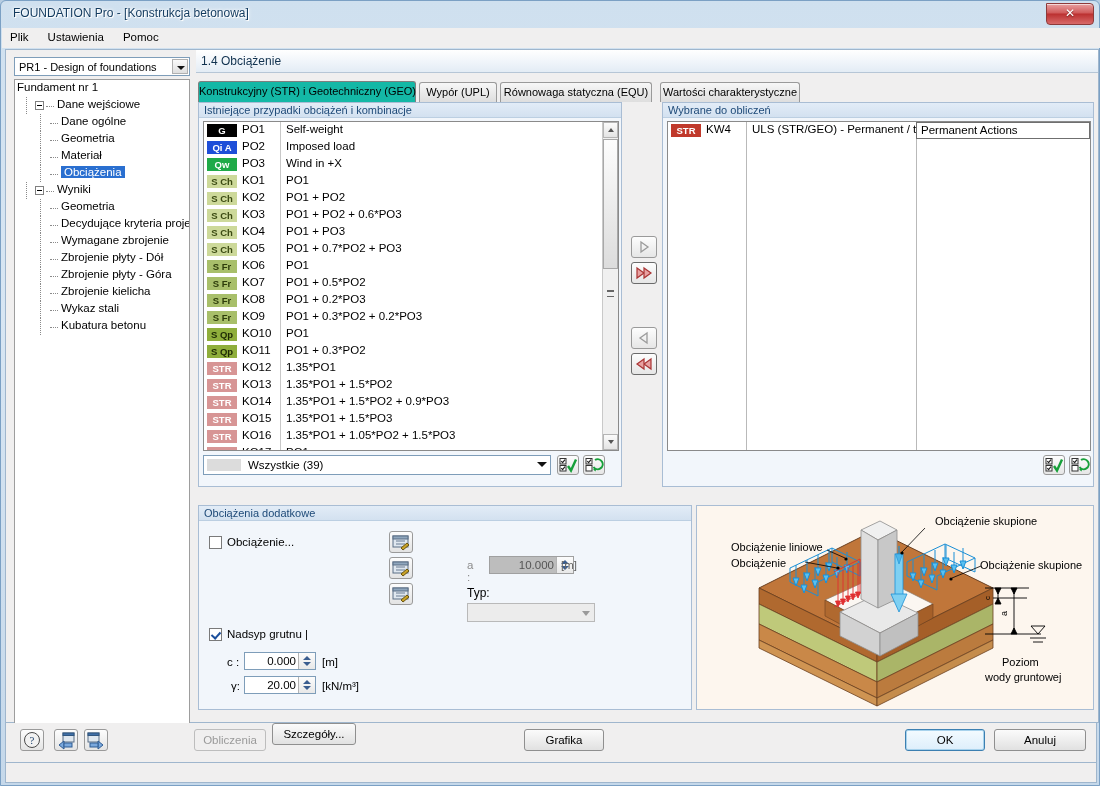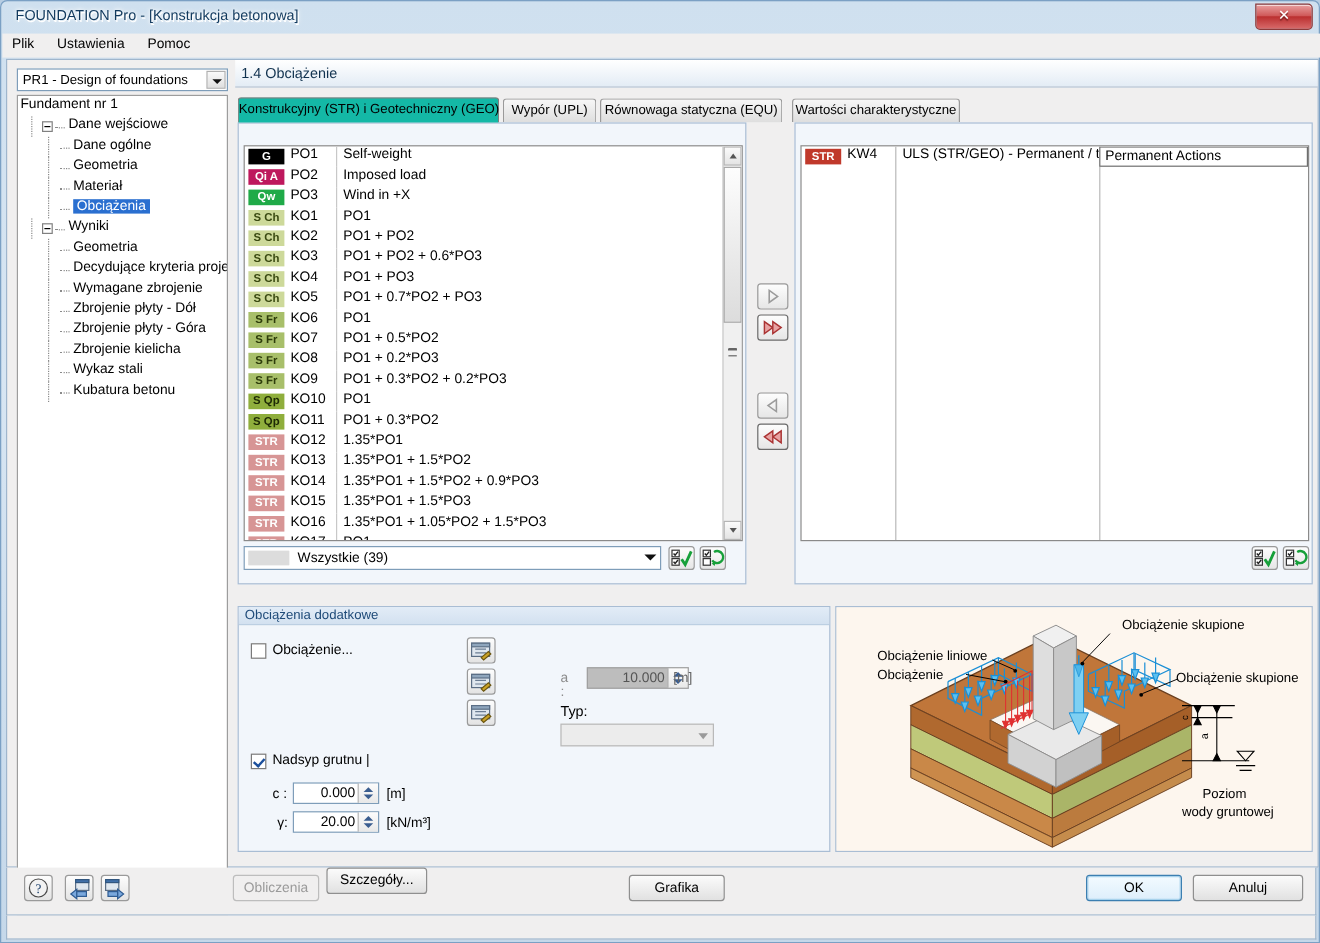--- a/index.html
+++ b/index.html
@@ -419,30 +419,31 @@
       </div>
 
       <div id="tabs">
           <div class="tab active" style="left: 0px; width: 218px; top: -1px;">Konstrukcyjny (STR) i Geotechniczny (GEO)</div>
           <div class="tab" style="left: 221px; width: 78px;">Wypór (UPL)</div>
           <div class="tab" style="left: 302px; width: 152px;">Równowaga statyczna (EQU)</div>
           <div class="tab" style="left: 462px; width: 140px;">Wartości charakterystyczne</div>
         </div>
 
       <div class="groupbox" style="left:2px;top:52px;width:424px;height:385px;">
+        <div class="gb-title">Istniejące przypadki obciążeń i kombinacje</div>
         <div class="listbox" id="existing-list" style="left:4px;top:18px;width:416px;height:330px;">
           <div id="existing-rows" style="position:absolute;left:0;top:0;width:400px;">
               <div class="lrow">
                 <div class="badge" style="background: rgb(0, 0, 0); color: rgb(255, 255, 255);">G</div>
                 <div class="code">PO1</div>
                 <div class="sep"></div>
                 <div class="desc">Self-weight</div>
               </div>
               <div class="lrow">
-                <div class="badge" style="background: #be185d; color: rgb(255, 255, 255);">Qi A</div>
+                <div class="badge" style="background: #1d4ed8; color: rgb(255, 255, 255);">Qi A</div>
                 <div class="code">PO2</div>
                 <div class="sep"></div>
                 <div class="desc">Imposed load</div>
               </div>
               <div class="lrow">
                 <div class="badge" style="background: rgb(31, 170, 72); color: rgb(255, 255, 255);">Qw</div>
                 <div class="code">PO3</div>
                 <div class="sep"></div>
                 <div class="desc">Wind in +X</div>
               </div>
@@ -603,20 +604,21 @@
         </div>
         <div class="xfer strong" style="left:7px;top:251px;">
           <svg width="24" height="20" viewBox="0 0 24 20">
             <path d="M19 5 L12 10 L19 15 Z" fill="#e8a2a2" stroke="#a33" stroke-width="1.2"></path>
             <path d="M12 5 L5 10 L12 15 Z" fill="#e8a2a2" stroke="#a33" stroke-width="1.2"></path>
           </svg>
         </div>
       </div>
 
       <div class="groupbox" style="left:466px;top:52px;width:432px;height:385px;">
+        <div class="gb-title">Wybrane do obliczeń</div>
         <div class="listbox" style="left:4px;top:18px;width:424px;height:330px;">
           <div id="selected-rows" style="position:absolute;left:0;top:0;right:0;">
               <div class="lrow">
                 <div class="badge" style="background: rgb(192, 57, 43); color: rgb(255, 255, 255);">STR</div>
                 <div class="code">KW4</div>
                 <div class="desc" style="left: 84px;">ULS (STR/GEO) - Permanent / tra</div>
               </div>
             </div>
           <div style="position:absolute;left:78px;top:0;bottom:0;border-left:1px solid #b9b9b9;"></div>
           <div style="position:absolute;left:248px;top:0;bottom:0;border-left:1px solid #b9b9b9;"></div>

